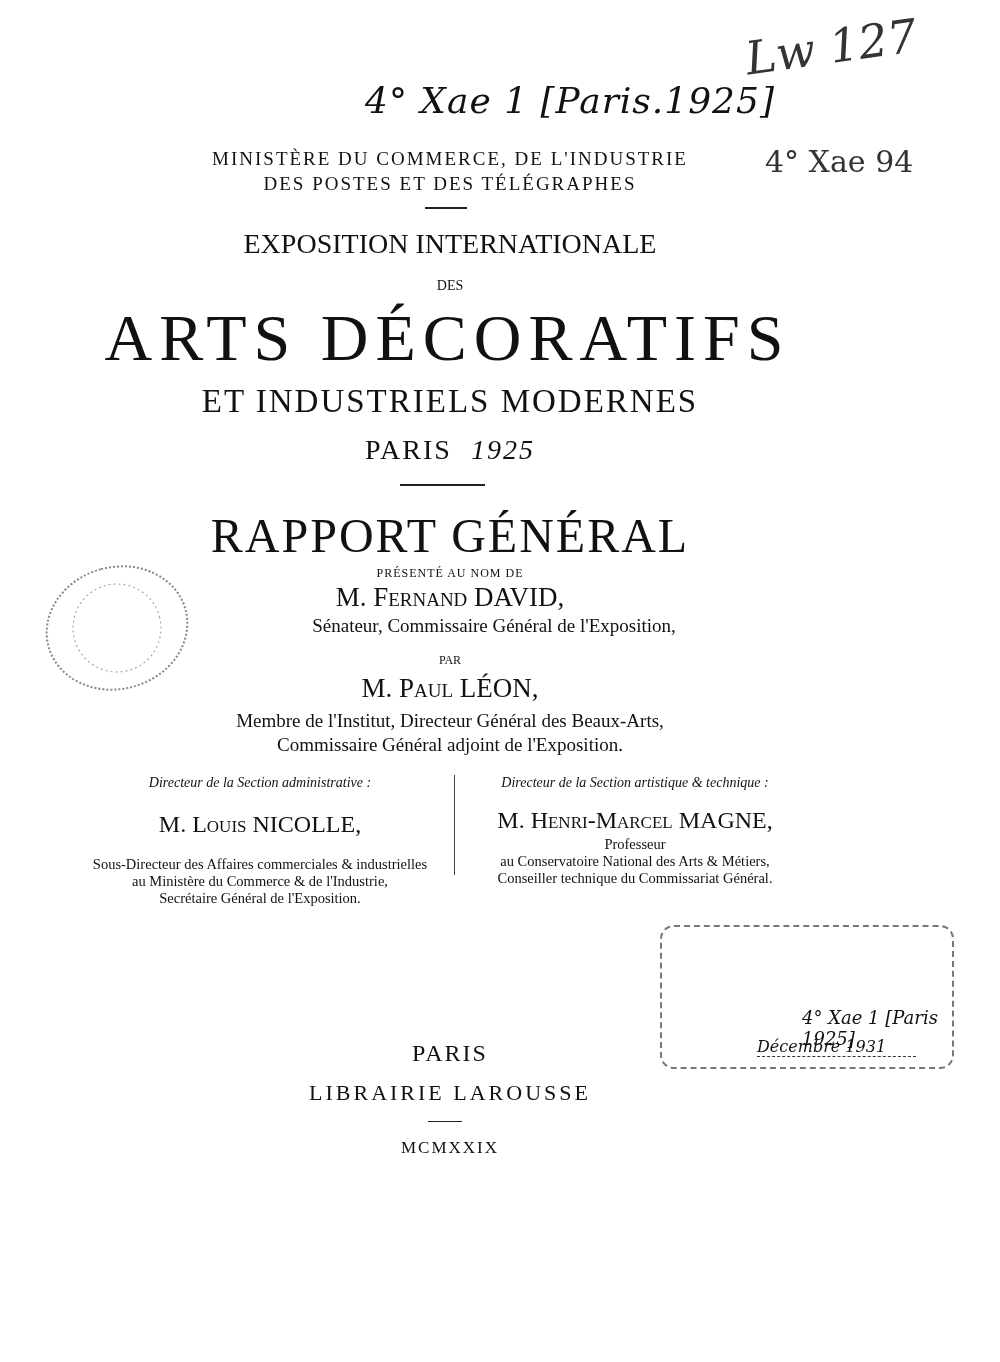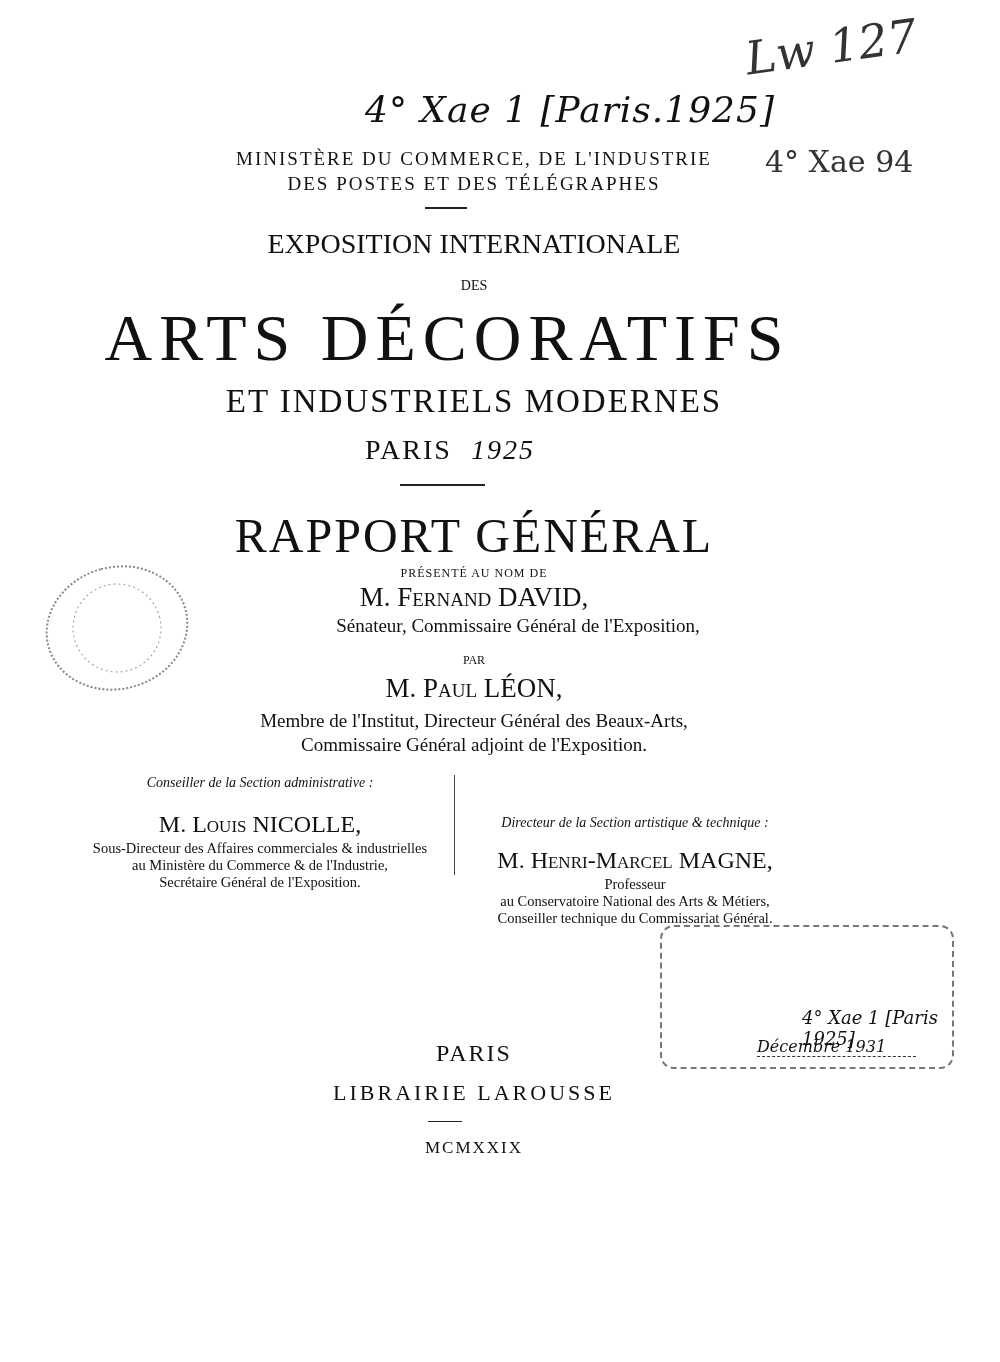--- a/index.html
+++ b/index.html
@@ -1,29 +1,29 @@
 <!DOCTYPE html>
 <html><head>
 <meta charset="utf-8">
 <style>
   html, body { margin:0; padding:0; background:#ffffff; }
   body { width:1000px; height:1362px; position:relative; overflow:hidden;
          font-family:"Liberation Serif","DejaVu Serif",serif; color:#111; }
   .abs { position:absolute; }
-  .center { position:absolute; left:0; width:900px; text-align:center; white-space:nowrap;padding-left:24px; }
+  .center { position:absolute; left:0; width:900px; text-align:center; white-space:nowrap; }
   .rule { position:absolute; height:2px; background:#222; }
   .hand { font-family:"DejaVu Serif",serif; font-style:italic; color:#111; }
   .sc { font-variant: small-caps; }
   .col { position:absolute; text-align:center; white-space:nowrap; }
   .it { font-style:italic; }
 </style>
 </head>
 <body>
 
-<div class="abs hand" style="left:365px; top:80px; font-size:36px; letter-spacing:1px;margin-top:9px;">4° Xae 1 [Paris.1925]</div>
+<div class="abs hand" style="left:365px; top:80px; font-size:36px; letter-spacing:1px;">4° Xae 1 [Paris.1925]</div>
 
 <div class="abs hand" style="left:745px; top:20px; font-size:46px; transform:rotate(-8deg); color:#333;">Lw 127</div>
 <div class="abs hand" style="left:765px; top:106px; font-size:30px; font-style:normal; color:#333;margin-top:38px;">4° Xae 94</div>
 
 <div class="center" style="top:148px; font-size:19px; letter-spacing:2px;">MINISTÈRE DU COMMERCE, DE L'INDUSTRIE</div>
 <div class="center" style="top:173px; font-size:19px; letter-spacing:2px;">DES POSTES ET DES TÉLÉGRAPHES</div>
 <div class="rule" style="left:425px; top:207px; width:42px;"></div>
 
 <div class="center" style="top:228px; font-size:28px; letter-spacing:0px;">EXPOSITION INTERNATIONALE</div>
 <div class="center" style="top:278px; font-size:14px;">DES</div>
@@ -54,35 +54,35 @@
 <div class="center" style="top:710px; font-size:19px;">Membre de l'Institut, Directeur Général des Beaux-Arts,</div>
 <div class="center" style="top:734px; font-size:19px;">Commissaire Général adjoint de l'Exposition.</div>
 
 <div class="abs" style="left:45px; top:566px; width:140px; height:120px; border-radius:50%; border:2px dotted #888; transform:rotate(-15deg);">
   <svg width="140" height="120" viewBox="0 0 140 120">
     <circle cx="70" cy="60" r="44" fill="none" stroke="#999" stroke-width="1" stroke-dasharray="2 3"></circle>
   </svg>
 </div>
 
 <div class="col" style="left:70px; top:775px; width:380px;">
-  <div class="it" style="font-size:14px;">Conseiller de la Section administrative :</div>
+  <div class="it" style="font-size:14px;">Directeur de la Section administrative :</div>
   <div style="font-size:24px; margin-top:20px;">
     <span>M.</span>
     <span class="sc">Louis</span>
     <span>NICOLLE,</span>
   </div>
-  <div style="font-size:14.5px; line-height:17px; margin-top:2px;">Sous-Directeur des Affaires commerciales &amp; industrielles</div>
+  <div style="font-size:14.5px; line-height:17px; margin-top:18px;">Sous-Directeur des Affaires commerciales &amp; industrielles</div>
   <div style="font-size:14.5px; line-height:17px;">au Ministère du Commerce &amp; de l'Industrie,</div>
   <div style="font-size:14.5px; line-height:17px;">Secrétaire Général de l'Exposition.</div>
 </div>
 
 <div class="abs" style="left:454px; top:775px; width:1px; height:100px; background:#444;"></div>
 
 <div class="col" style="left:460px; top:775px; width:350px;">
-  <div class="it" style="font-size:14px;margin-top:40px;">Directeur de la Section artistique &amp; technique :</div>
+  <div class="it" style="font-size:14px;">Directeur de la Section artistique &amp; technique :</div>
   <div style="font-size:24px; margin-top:16px;">
     <span>M.</span>
     <span class="sc">Henri-Marcel</span>
     <span>MAGNE,</span>
   </div>
   <div style="font-size:14.5px; line-height:17px; margin-top:2px;">Professeur</div>
   <div style="font-size:14.5px; line-height:17px;">au Conservatoire National des Arts &amp; Métiers,</div>
   <div style="font-size:14.5px; line-height:17px;">Conseiller technique du Commissariat Général.</div>
 </div>
 

